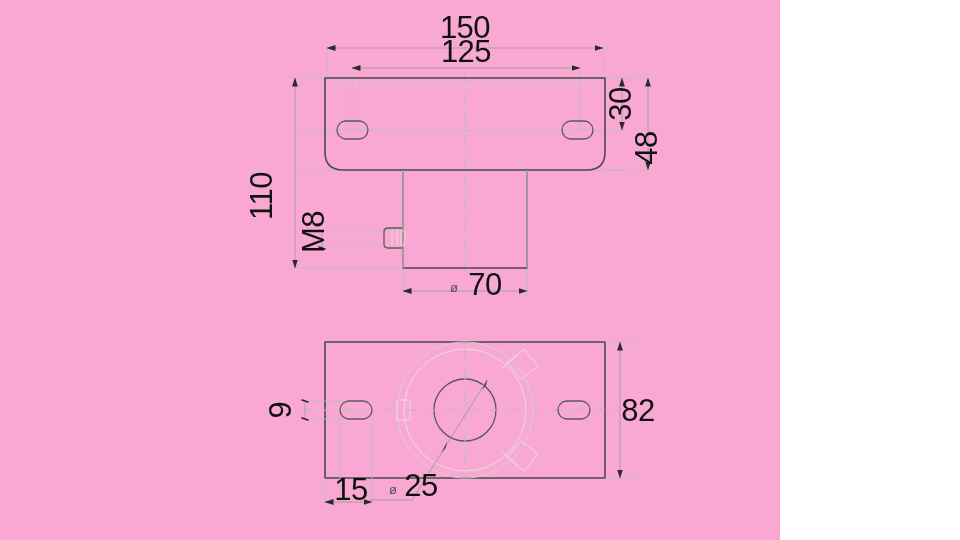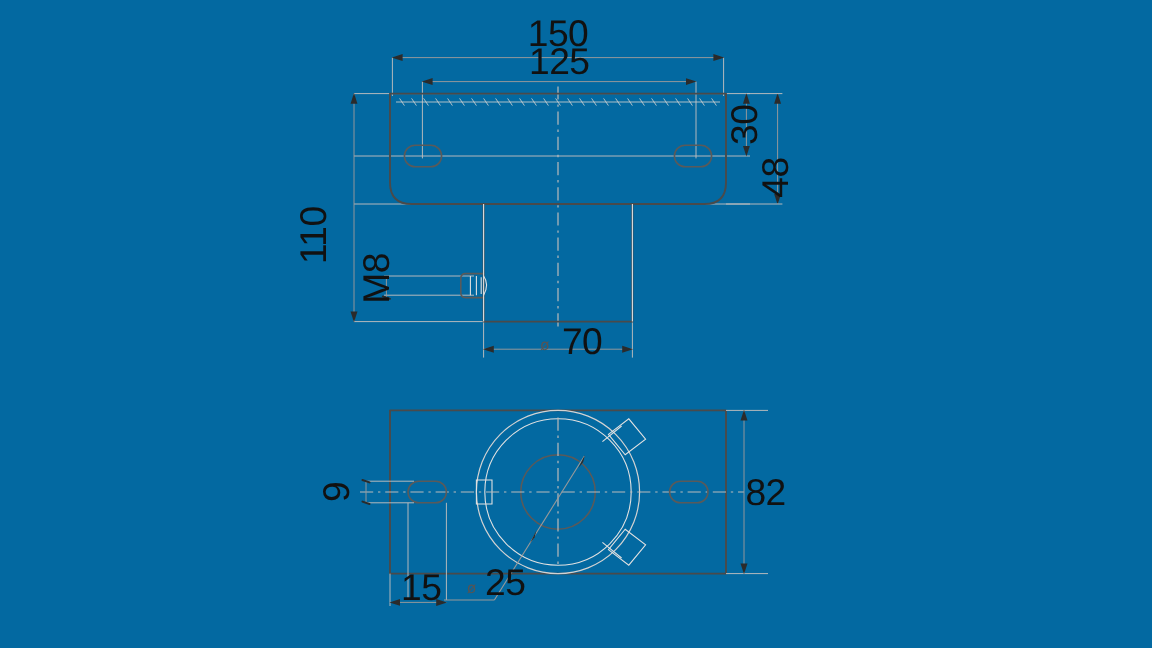--- a/index.html
+++ b/index.html
@@ -8,23 +8,23 @@
     background: #ffffff;
   }
   body {
     width: 960px;
     height: 540px;
     overflow: hidden;
     font-family: "Liberation Sans", sans-serif;
   }
   #drawing-root {
     position: relative;
-    width: 960px;
+    width: 780px;
     height: 540px;
-    background: #0369a1;
+    background: #f9a8d4;
   }
   svg#cad {
     display: block;
     width: 960px;
     height: 540px;
   }
   .outline {
     fill: none;
     stroke: #4a4a4a;
     stroke-width: 1.6;

